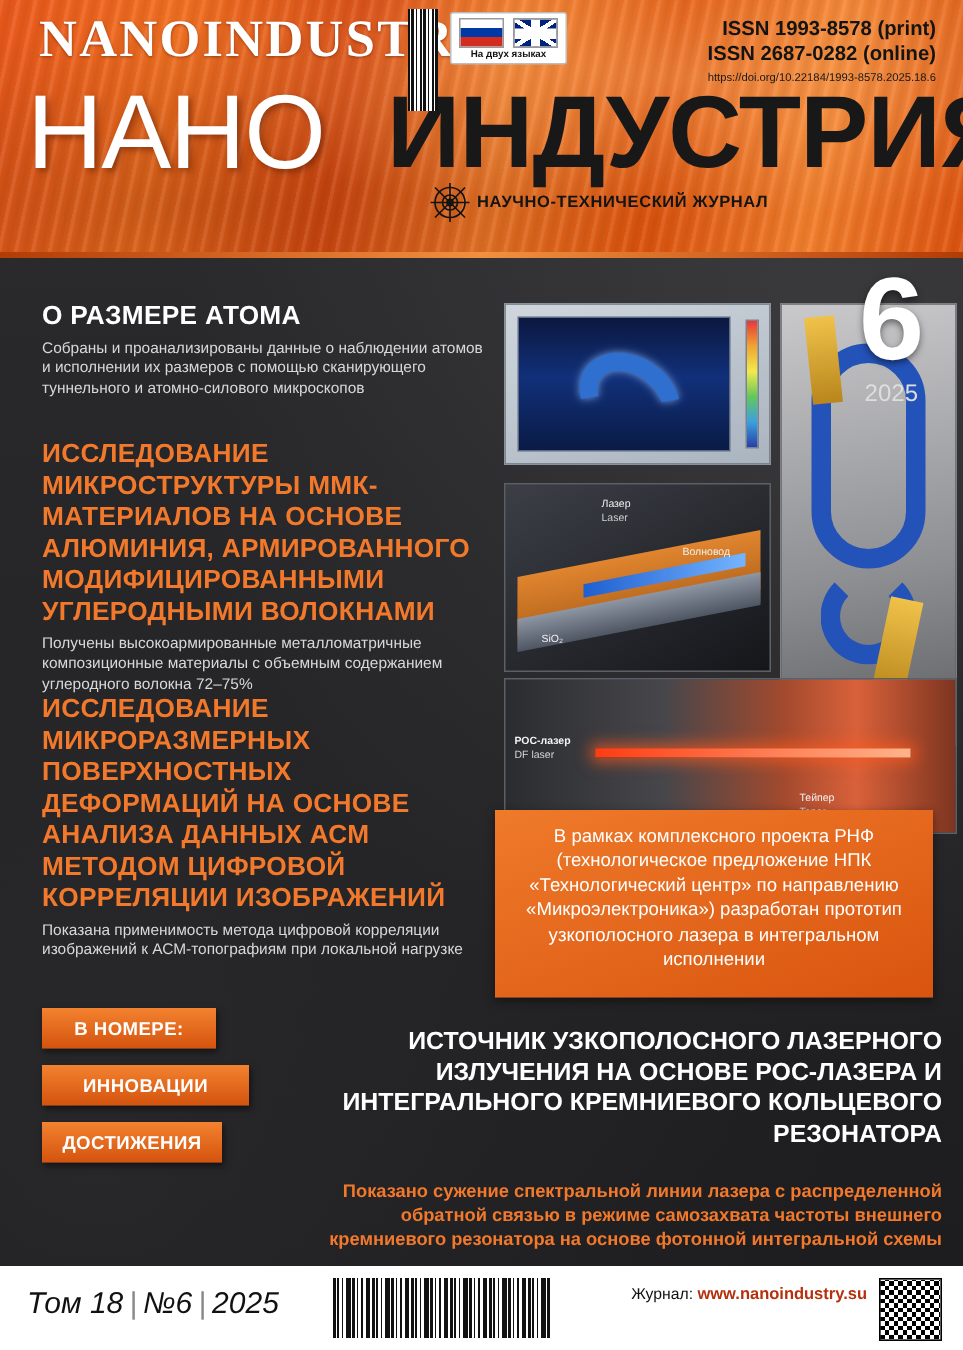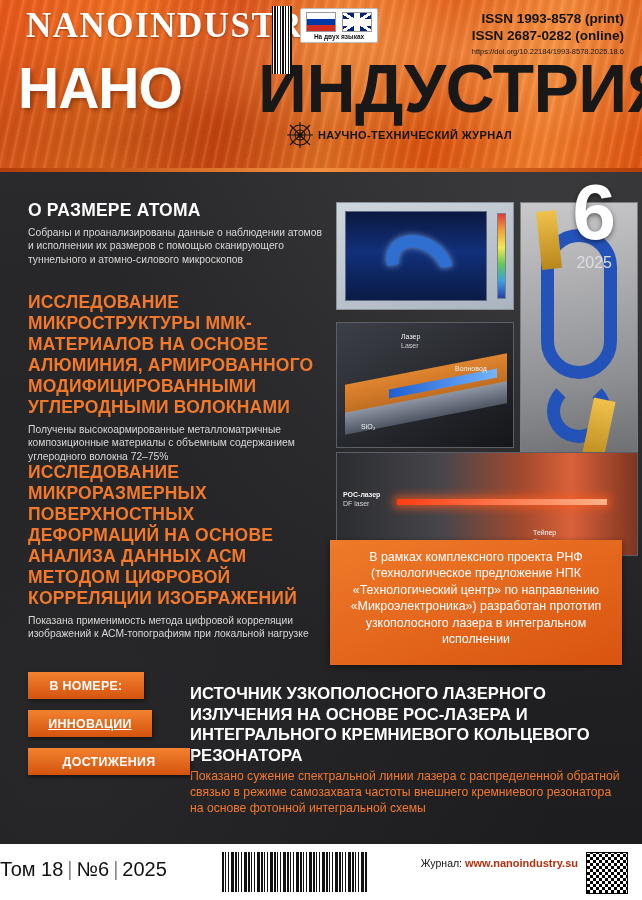--- a/index.html
+++ b/index.html
@@ -45,22 +45,22 @@
     font-weight: bold;
     font-size: 35px;
     letter-spacing: 1.5px;
     color: #ffffff;
     text-shadow: 0 1px 2px rgba(80,20,0,.5);
     z-index: 3;
   }
   .nano-big {
     position: absolute; top: 44px; left: 18px;
     font-family: "Liberation Sans", sans-serif;
-    font-weight: bold;
-    font-size: 57px;
+    font-weight: normal;
+    font-size: 70px;
     line-height: 88px;
     color: #ffffff;
     letter-spacing: -1px;
     text-shadow: 2px 2px 4px rgba(90,25,0,.55);
     z-index: 3;
   }
   .industry-big {
     position: absolute; top: 52px; left: 258px;
     font-family: "Liberation Sans", sans-serif;
     font-weight: bold;
@@ -297,57 +297,57 @@
     font-size: 12.4px;
     line-height: 16.4px;
     text-align: center;
     box-shadow: 0 2px 6px rgba(0,0,0,.45);
   }
 
   
   .bottom-headline {
     position: absolute; top: 512px; left: 190px;
     width: 438px; z-index: 6;
-    text-align: left;
+    text-align: right;
   }
   .bh-title {
     font-size: 16.6px; font-weight: bold;
     color: #ffffff; line-height: 20.5px;
   }
   .bh-desc {
-    margin-top: 2px;
+    margin-top: 20px;
     font-size: 12.2px; line-height: 16.2px;
-    color: #f2792b; font-weight: normal;
+    color: #f2792b; font-weight: bold;
   }
 
   
   .ribbon {
     position: absolute; z-index: 7;
     height: 27px;
     background: linear-gradient(180deg,#f3822f,#d4530e);
     color: #ffffff;
     font-size: 12.4px; font-weight: bold;
     display: flex; align-items: center; justify-content: center;
     box-shadow: 1px 2px 4px rgba(0,0,0,.5);
     letter-spacing: .3px;
   }
   .rb1 { top: 500px; left: 28px; width: 116px; }
-  .rb2 { top: 538px; left: 28px; width: 124px; text-decoration: underline; }
-  .rb3 { top: 576px; left: 28px; width: 162px; }
+  .rb2 { top: 538px; left: 28px; width: 138px; }
+  .rb3 { top: 576px; left: 28px; width: 120px; }
   .rb4 { top: 614px; left: 28px; width: 124px; }
 
   
   .footer {
     position: absolute; top: 844px; left: 0;
     width: 642px; height: 56px;
     background: #ffffff;
   }
   .vol {
-    position: absolute; left: 0; top: 14px;
-    font-size: 20px; color: #111; font-weight: normal;
+    position: absolute; left: 18px; top: 14px;
+    font-size: 20px; color: #111; font-weight: normal; font-style: italic;
   }
   .vol .sep { color: #888; margin: 0 4px; }
   .footer-barcode {
     position: absolute; left: 222px; top: 8px;
     width: 146px; height: 40px;
     background: repeating-linear-gradient(90deg,
       #111 0 2px, #fff 2px 3px, #111 3px 4px, #fff 4px 6px,
       #111 6px 7px, #fff 7px 9px, #111 9px 12px, #fff 12px 13px);
   }
   .footer-links {

